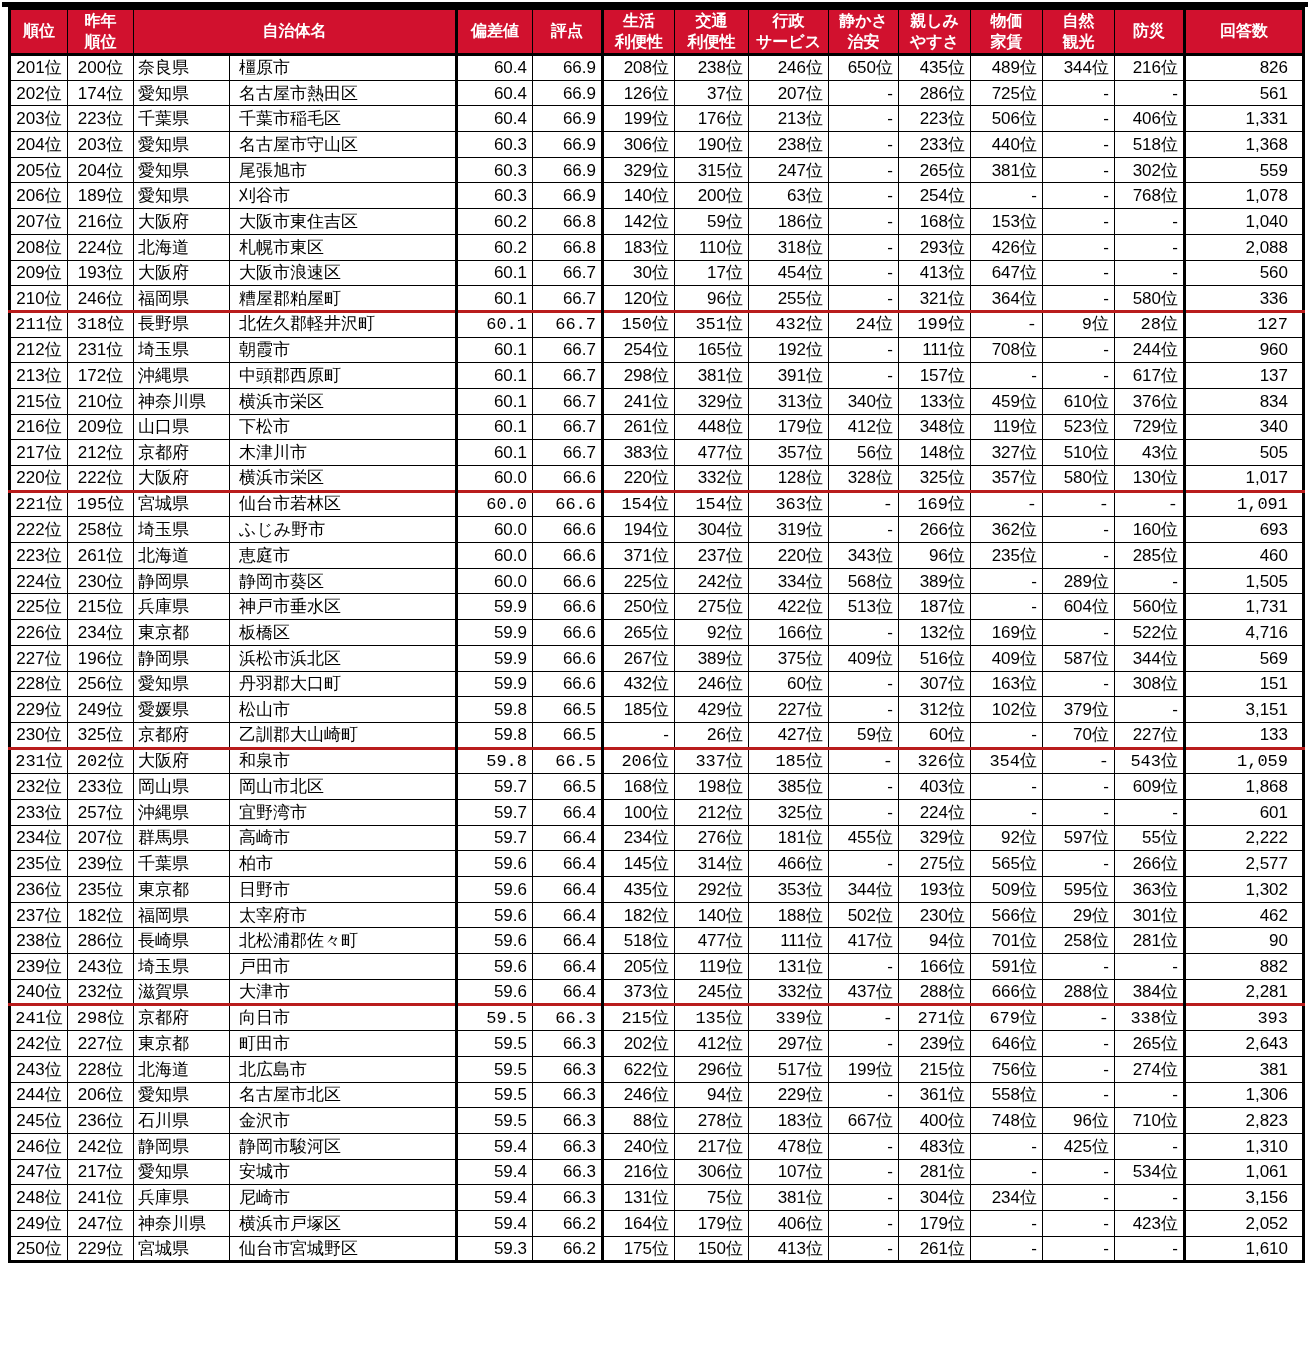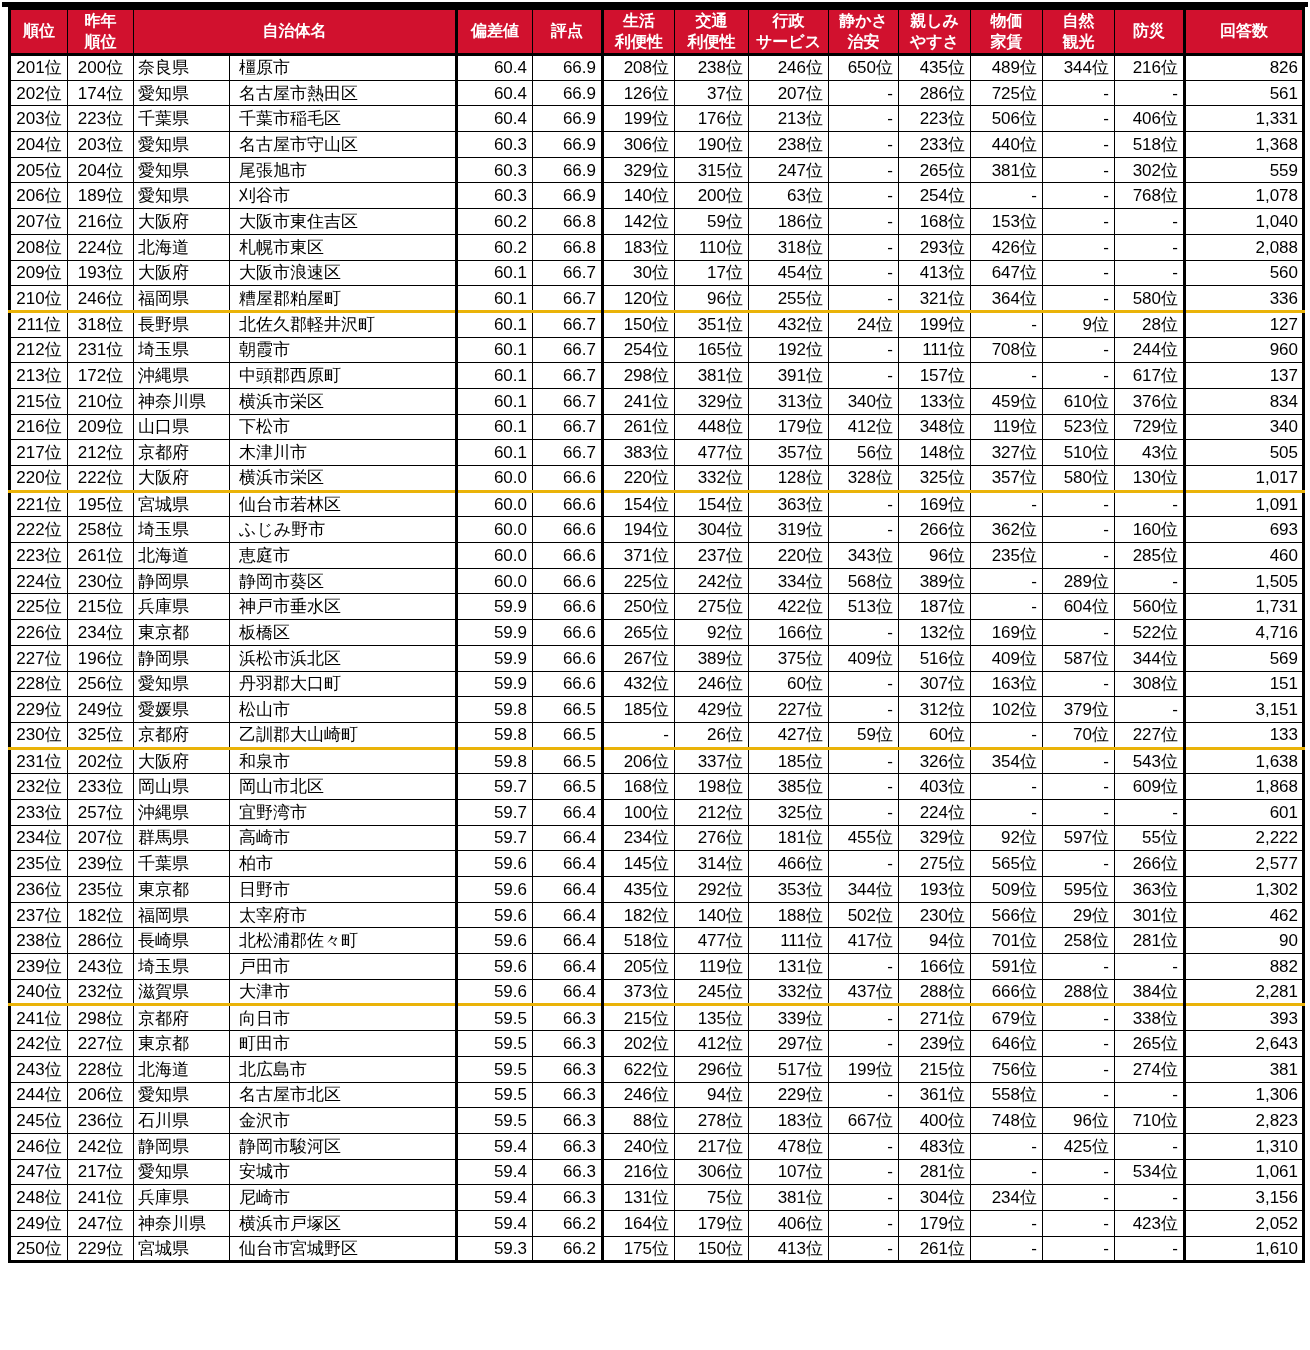--- a/index.html
+++ b/index.html
@@ -19,23 +19,23 @@
     text-align:center;white-space:pre-line;height:46px;line-height:1.3;
     padding:0;border-bottom:3px solid #000;vertical-align:middle;
   }
   td{height:25.7px;font-size:17px;line-height:1;padding:0 2px;color:#000;vertical-align:middle;}
   .c{text-align:center;}
   .l{text-align:left;}
   .r{text-align:right;}
   td.pref{padding-left:4px;border-right:1px dotted #444;margin-left:37px;}
   td.city{padding-left:9px;}
   td.r{padding-right:5px;}
-  td.ans{padding-right:4px;}
+  td.ans{padding-right:14px;}
   .thickL{border-left:3px solid #000;}
-  tr.grp td{border-top:3px solid #eab308;}
+  tr.grp td{border-top:3px solid #b91c1c;font-family:Liberation Mono, monospace;}
 </style>
 </head>
 <body>
 
 <div>
   <div class="top-strip"></div>
 
   <table>
     <colgroup>
       <col style="width:58px">
@@ -548,21 +548,21 @@
       <td class="r thickL">59.8</td>
       <td class="r">66.5</td>
       <td class="r thickL">206位</td>
       <td class="r">337位</td>
       <td class="r">185位</td>
       <td class="r">-</td>
       <td class="r">326位</td>
       <td class="r">354位</td>
       <td class="r">-</td>
       <td class="r">543位</td>
-      <td class="r ans thickL">1,638</td>
+      <td class="r ans thickL">1,059</td>
     </tr>
         <tr>
       <td class="c">232位</td>
       <td class="c">233位</td>
       <td class="l pref">岡山県</td>
       <td class="l city">岡山市北区</td>
       <td class="r thickL">59.7</td>
       <td class="r">66.5</td>
       <td class="r thickL">168位</td>
       <td class="r">198位</td>

